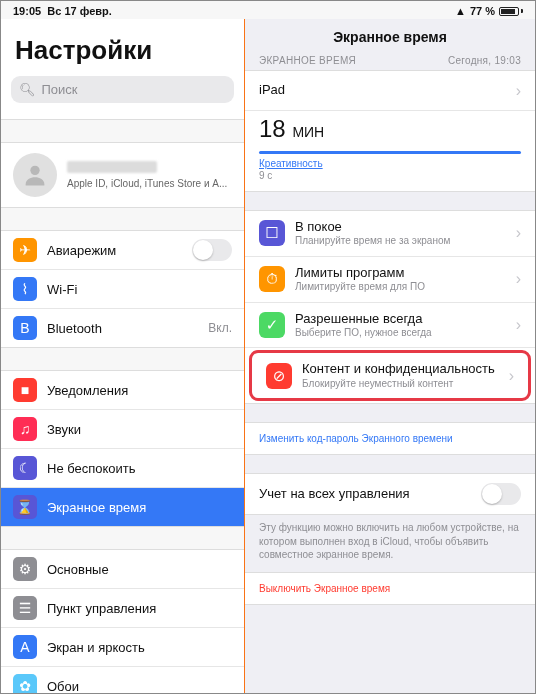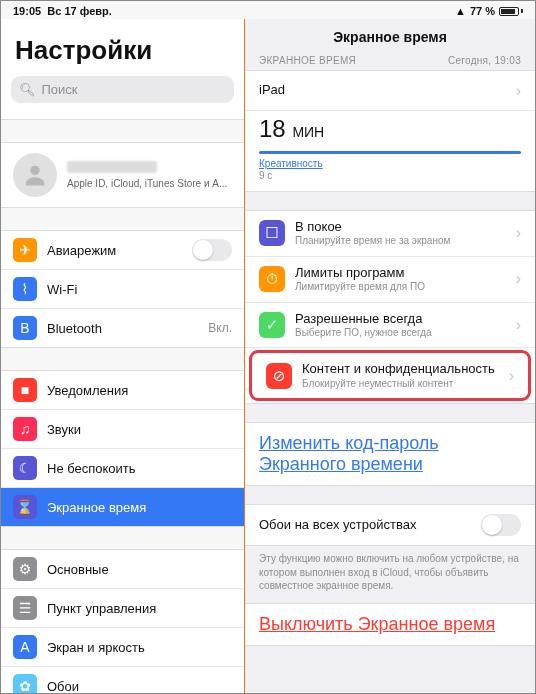--- a/index.html
+++ b/index.html
@@ -40,21 +40,21 @@
 .mrow .title { font-size: 13px; color: #111; line-height: 1.25; }
 .mrow .sub { font-size: 10px; color: #8e8e93; line-height: 1.25; }
 .mrow .chev { margin-left: auto; color: #c7c7cc; font-size: 16px; }
 .big-time { font-size: 24px; font-weight: 400; color: #111; padding: 4px 14px 8px; }
 .big-time .unit { font-size: 14px; }
 .usage-bar { height: 3px; background: #3478f6; margin: 0 14px; border-radius: 2px; }
 .usage-label { font-size: 10px; color: #3478f6; padding: 4px 14px 0; text-decoration: underline; }
 .usage-sec { font-size: 10px; color: #8e8e93; padding: 1px 14px 10px; }
 .iconcircle { width: 26px; height: 26px; border-radius: 6px; margin-right: 10px; display: flex; align-items: center; justify-content: center; color: #fff; font-size: 15px; flex-shrink: 0; }
 .highlight { border: 3px solid #e63946; border-radius: 9px; box-shadow: 0 0 0 1px #fff inset; margin: 2px 4px; }
-.link-row { padding: 10px 14px; color: #3478f6; font-size: 18px; text-decoration: underline; }
+.link-row { padding: 10px 14px; color: #3478f6; font-size: 10px; }
 .footer-text { font-size: 10px; color: #8e8e93; padding: 6px 14px 10px; line-height: 1.35; }
 .red { color: #ff3b30; }
 .spacer { height: 18px; }
 </style>
 </head>
 <body>
 <div class="frame">
 
 <div class="statusbar">
   <div><span>19:05</span>&nbsp;&nbsp;<span>Вс 17 февр.</span></div>
@@ -216,21 +216,21 @@
     </div>
 
     <div class="spacer"></div>
     <div class="card">
       <div class="link-row">Изменить код-пароль Экранного времени</div>
     </div>
 
     <div class="spacer"></div>
     <div class="card">
       <div class="mrow">
-        <span class="title">Обои на всех устройствах</span>
+        <span class="title">Учет на всех управления</span>
         <div class="toggle-small" style="margin-left:auto"></div>
       </div>
     </div>
     <div class="footer-text">Эту функцию можно включить на любом устройстве, на котором выполнен вход в iCloud, чтобы объявить совместное экранное время.</div>
 
     <div class="card">
       <div class="link-row red">Выключить Экранное время</div>
     </div>
   </div>
 </div>

